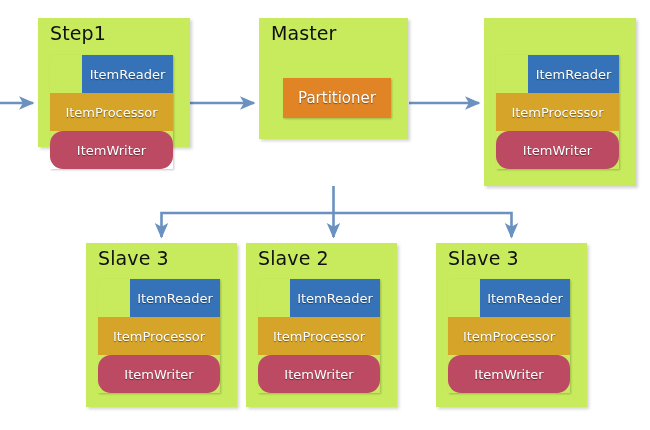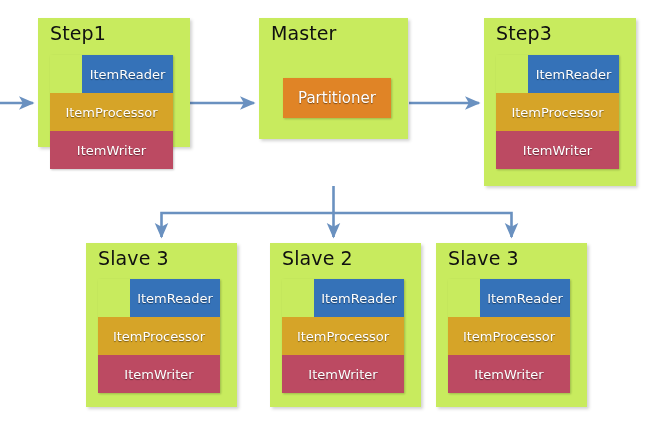--- a/index.html
+++ b/index.html
@@ -57,21 +57,21 @@
     display: flex;
     align-items: center;
     justify-content: center;
     font-size: 13px;
     color: #ffffff;
     text-shadow: 0 1px 1px rgba(0,0,0,0.45);
     white-space: nowrap;
   }
   .band-reader    { background: #3572b8; margin-left: 32px; }
   .band-processor { background: #d6a428; }
-  .band-writer    { background: #bc4a62; }
+  .band-writer    { background: #bc4a62; border-radius: 13px; }
 
   .partitioner {
     position: absolute;
     background: #e08426;
     display: flex;
     align-items: center;
     justify-content: center;
     font-size: 15px;
     color: #ffffff;
     text-shadow: 0 1px 1px rgba(0,0,0,0.45);
@@ -83,21 +83,21 @@
   #node-step1  { left: 38px;  top: 18px;  width: 152px; height: 129px; }
   #node-master { left: 259px; top: 18px;  width: 149px; height: 121px; }
   #node-step3  { left: 484px; top: 18px;  width: 152px; height: 168px; }
 
   #node-step1  .stack,
   #node-step3  .stack { top: 37px; }
   #node-master .partitioner { left: 24px; top: 60px; right: 17px; height: 40px; }
 
   
   #node-slave1 { left: 86px;  top: 243px; width: 151px; height: 164px; }
-  #node-slave2 { left: 270px; top: 243px; width: 151px; height: 164px; }
+  #node-slave2 { left: 246px; top: 243px; width: 151px; height: 164px; }
   #node-slave3 { left: 436px; top: 243px; width: 151px; height: 164px; }
 
   #node-slave1 .stack,
   #node-slave2 .stack,
   #node-slave3 .stack { top: 36px; }
 </style>
 </head>
 <body>
 
 <div id="diagram">
@@ -128,21 +128,20 @@
       <div class="band band-writer">ItemWriter</div>
     </div>
   </div>
 
   <div class="node" id="node-master">
     <div class="node-title">Master</div>
     <div class="partitioner">Partitioner</div>
   </div>
 
   <div class="node" id="node-step3">
-    <div class="node-title">Step3</div>
     <div class="stack">
       <div class="band band-reader">ItemReader</div>
       <div class="band band-processor">ItemProcessor</div>
       <div class="band band-writer">ItemWriter</div>
     </div>
   </div>
 
   <div class="node" id="node-slave1">
     <div class="node-title">Slave 3</div>
     <div class="stack">

